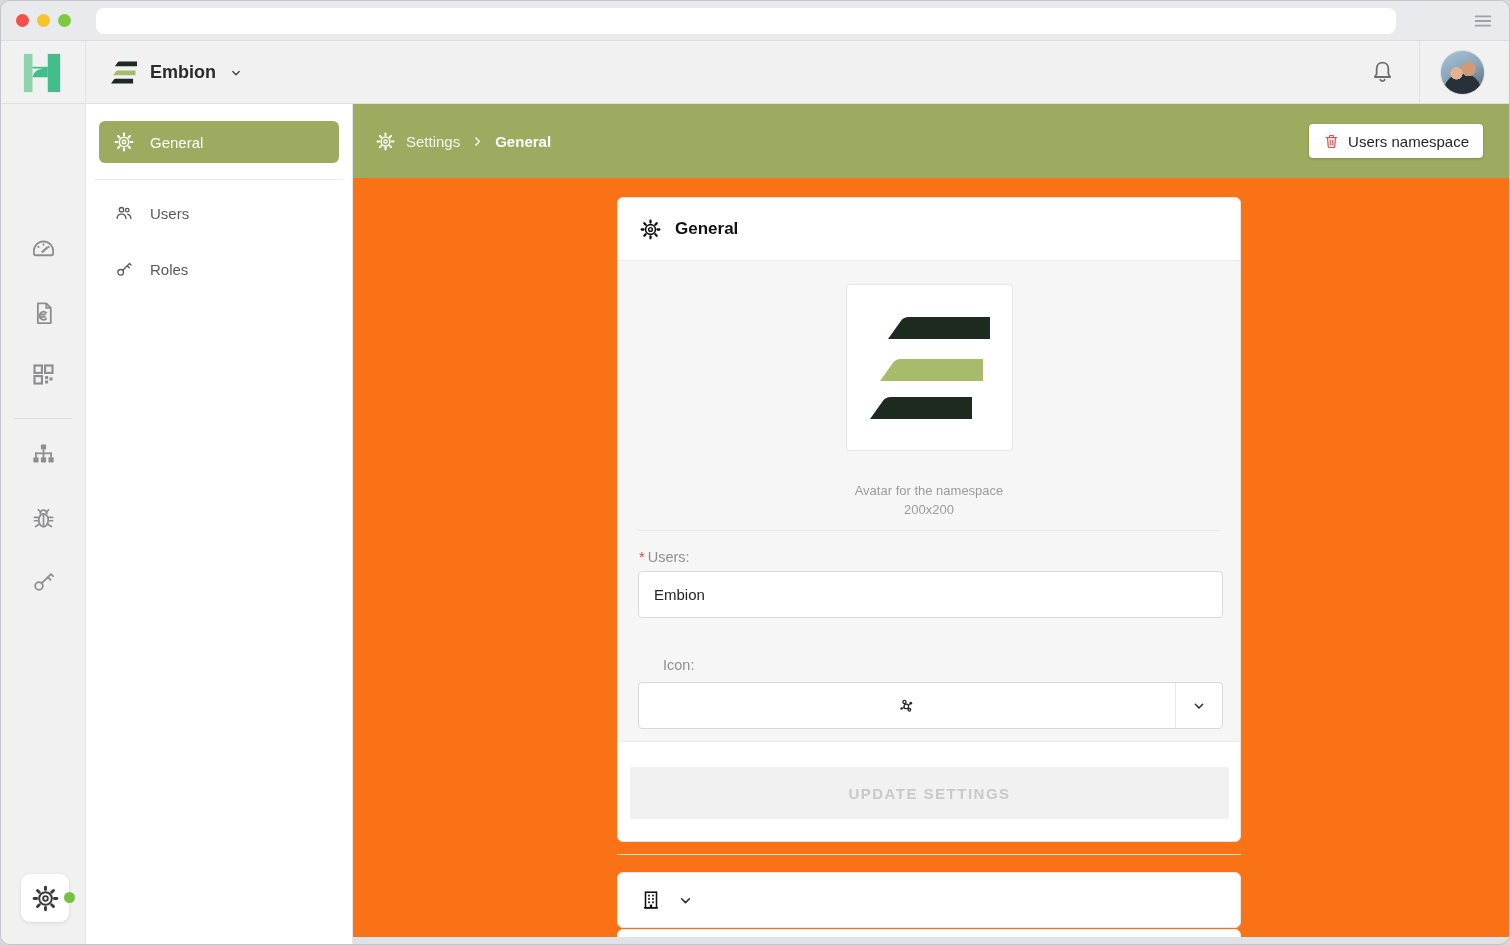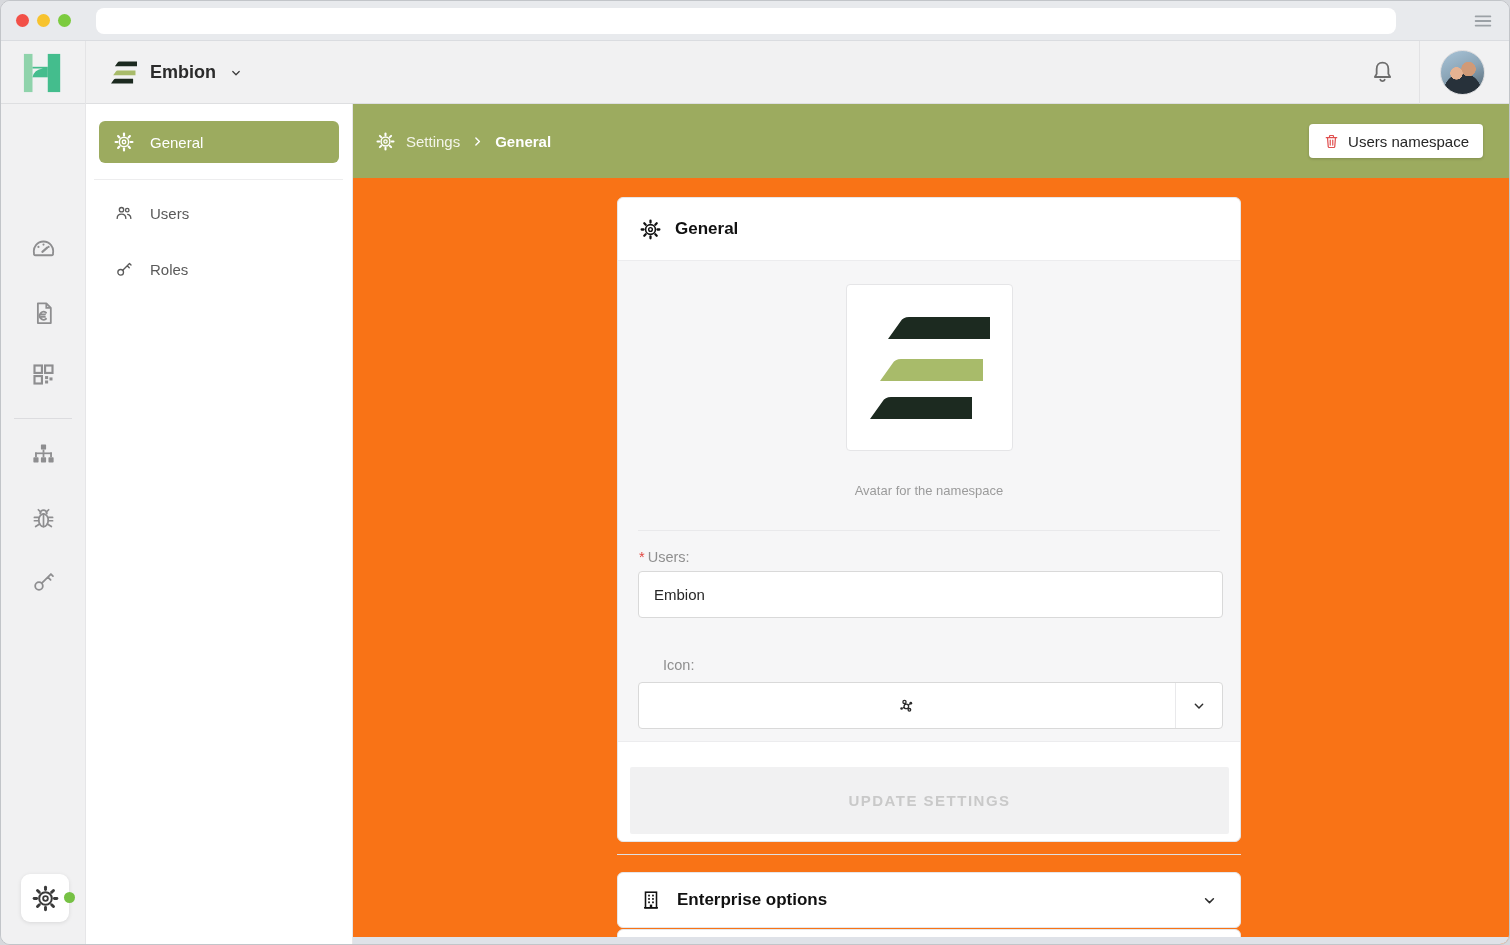--- a/index.html
+++ b/index.html
@@ -80,21 +80,21 @@
     background:#fff; padding:0 15px; font-size:15px; color:#262626; font-family:inherit; outline:none; }
   .icon-label { top:459px;margin-left:24px; }
   .icon-select { position:absolute; left:20px; top:484px; width:585px; height:47px; background:#fff; border:1px solid #d9d9d9;
     border-radius:4px; cursor:pointer; }
   .select-value { position:absolute; top:0; bottom:0; left:0; right:48px; display:flex; align-items:center; justify-content:center; color:#2b2b2b; }
   .select-value svg { width:21px; height:21px; }
   .select-arrow { position:absolute; right:0; top:0; bottom:0; width:47px; border-left:1px solid #e9e9eb; display:flex;
     align-items:center; justify-content:center; color:#2f2f2f; }
   .select-arrow svg { width:16px; height:16px; }
   .card-foot { position:absolute; left:0; right:0; bottom:0; height:100px; background:#fff; border-top:1px solid #ececee; border-radius:0 0 6px 6px; }
-  .update-btn { position:absolute; left:12px; top:25px; width:599px; height:67px; background:#f1f1f2; border:none; border-radius:2px;
+  .update-btn { position:absolute; left:12px; top:25px; width:599px; height:52px; background:#f1f1f2; border:none; border-radius:2px;
     color:#c9c9c9; font-weight:bold; font-size:15px; letter-spacing:1.5px; font-family:inherit; }
 
   .section-divider { position:absolute; left:264px; top:750px; width:624px; height:1px; background:#dfdfe1; }
 
   
   .ent-card { position:absolute; left:264px; top:768px; width:624px; height:56px; background:#fff; border:1px solid #e6e6e8;
     border-radius:6px; display:flex; align-items:center; gap:15px; padding:0 22px; cursor:pointer; }
   .ent-card svg.b-icon { width:22px; height:22px; color:#111; flex:none; }
   .ent-title { font-size:17px; font-weight:bold; color:#111; flex:1; }
   .ent-chevron { width:17px; height:17px; color:#2f2f2f; }
@@ -360,20 +360,21 @@
           </svg>
         <span class="card-title">General</span>
       </div>
 
       <div class="logo-box">
         <svg>
             <use href="#sym-embion"></use>
           </svg>
       </div>
       <div class="cap cap1">Avatar for the namespace</div>
+      <div class="cap cap2">200x200</div>
 
       <div class="body-divider"></div>
 
       <div class="field-label name-label">
         <span class="req">*</span><span>Users:</span>
       </div>
       <input class="name-input" type="text" value="Embion" style="">
 
       <div class="field-label icon-label">Icon:</div>
       <div class="icon-select">
@@ -393,21 +394,20 @@
         <button class="update-btn" disabled="">UPDATE SETTINGS</button>
       </div>
     </div>
 
     <div class="section-divider"></div>
 
     <div class="ent-card">
       <svg class="b-icon">
           <use href="#sym-building"></use>
         </svg>
-      <span class="ent-title">Enterprise options</span>
       <svg class="ent-chevron">
           <use href="#sym-chevron-down"></use>
         </svg>
     </div>
 
     <div class="next-card"></div>
     <div class="bottom-strip"></div>
   </div>
 
 </div>

